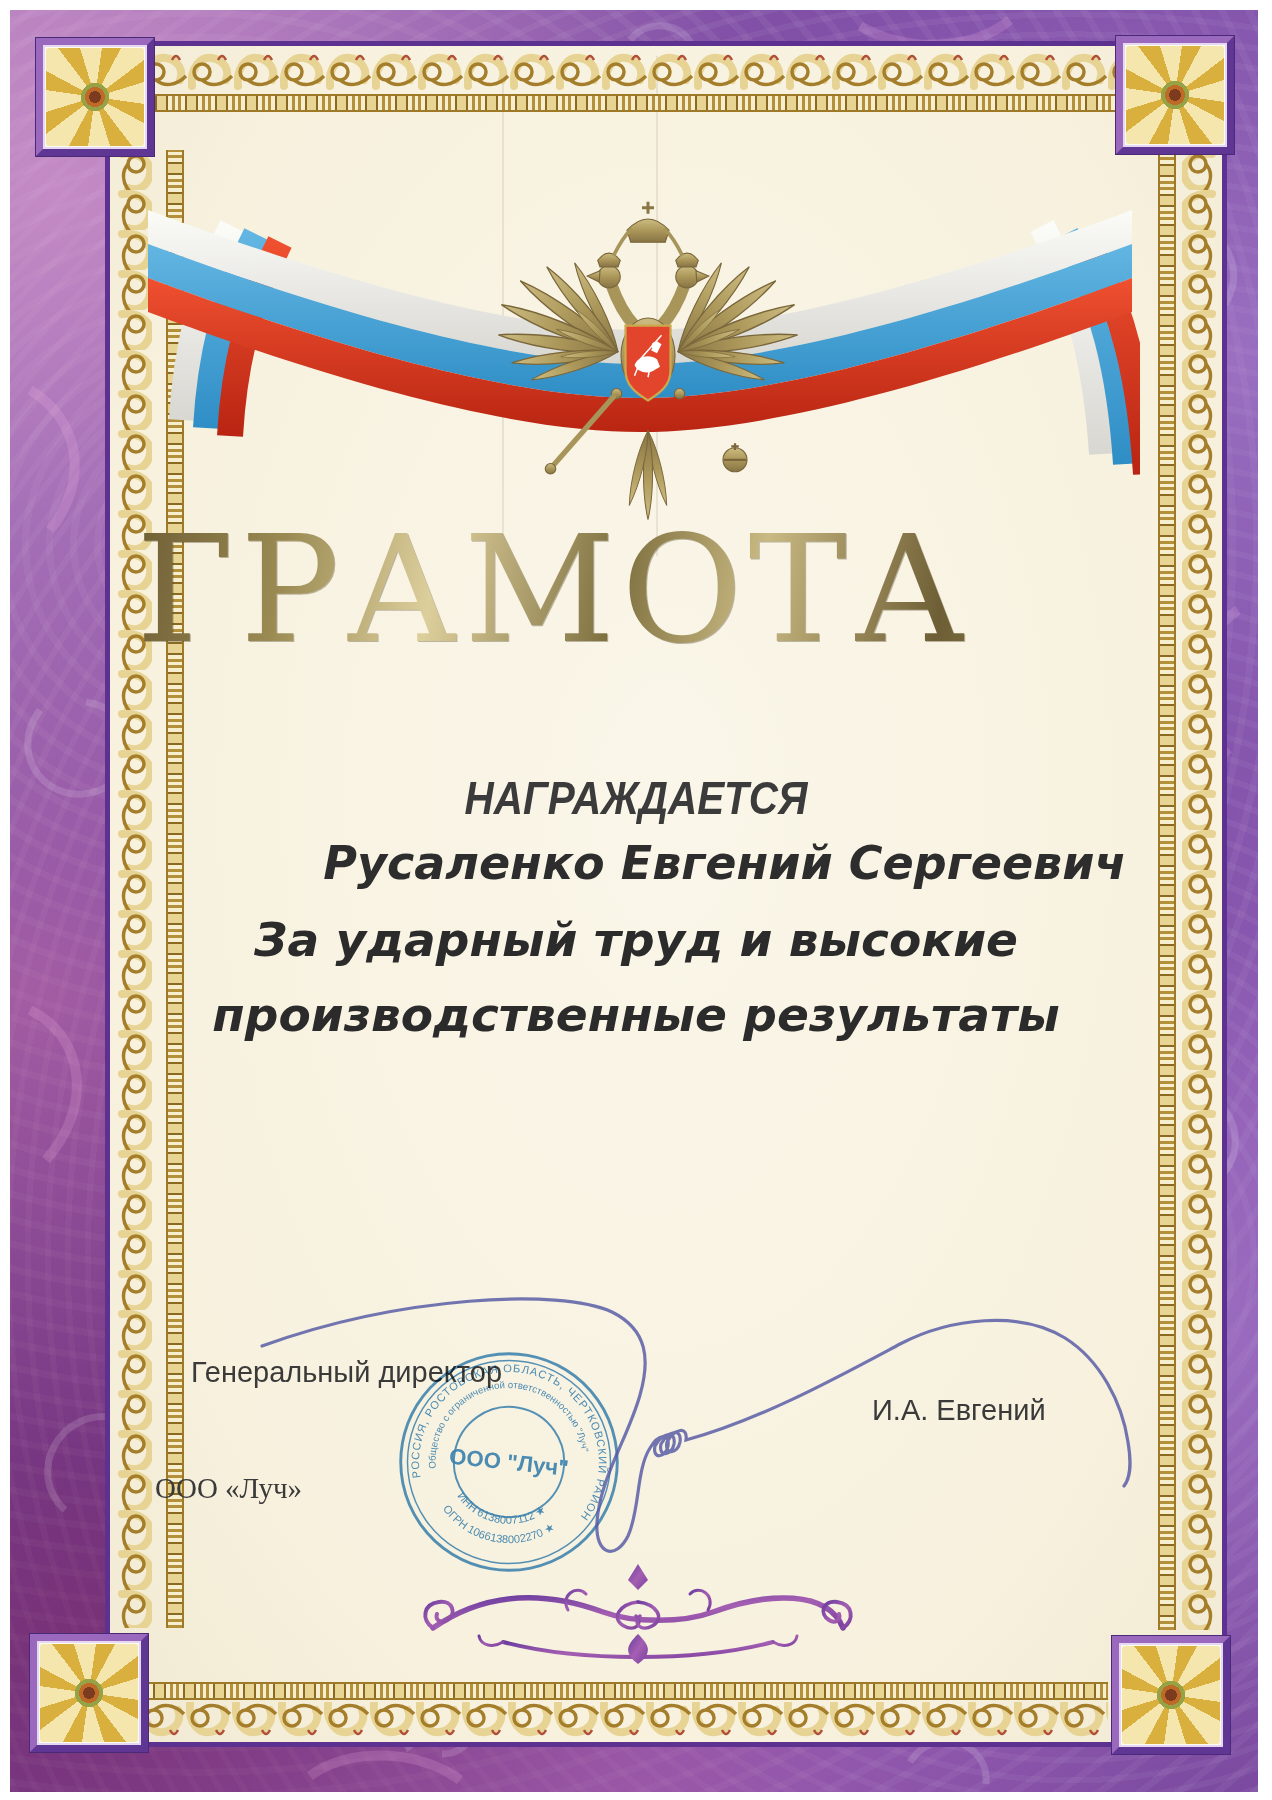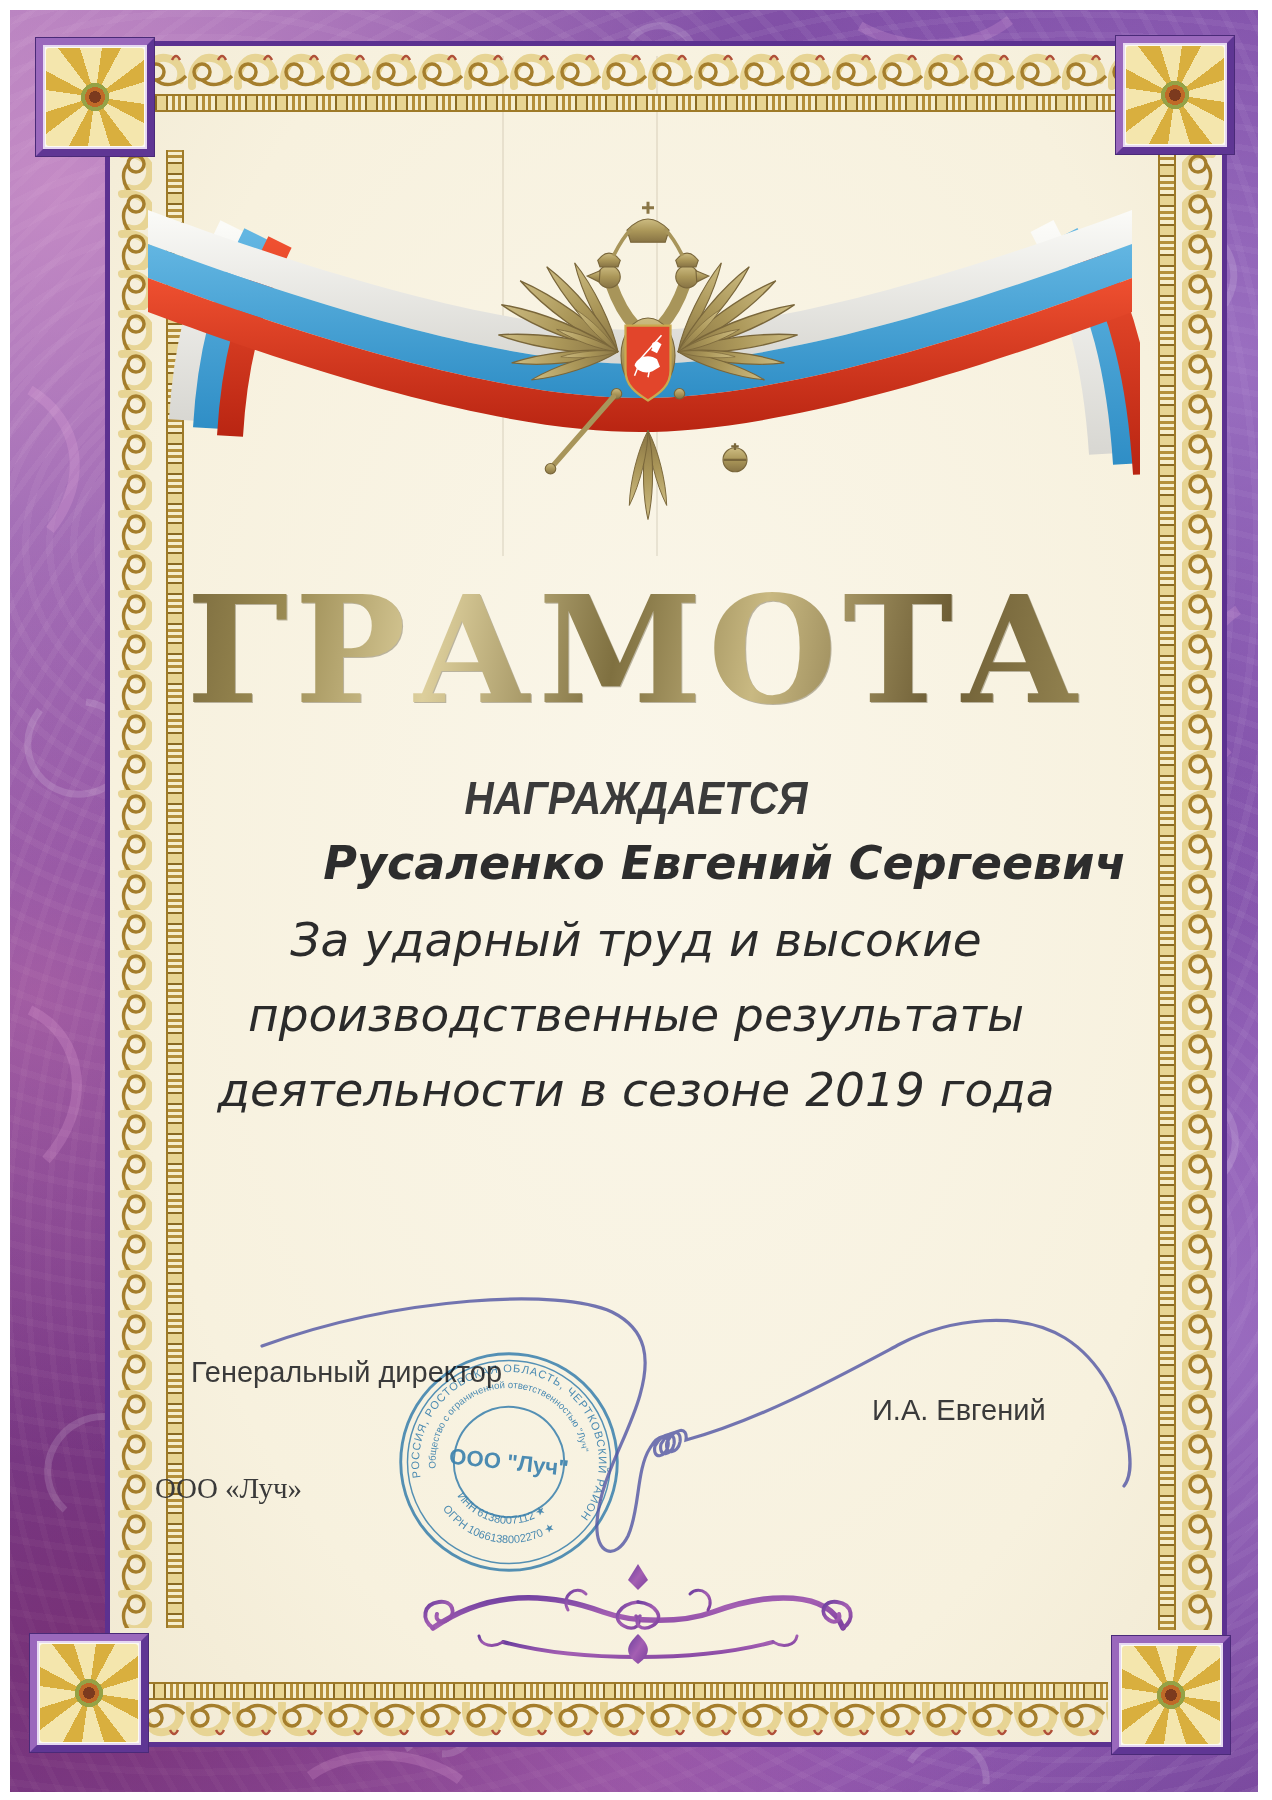--- a/index.html
+++ b/index.html
@@ -34,32 +34,32 @@
   
   .corner{position:absolute;width:104px;height:104px;background:#fcfbf2;
     border:7px solid;border-color:#9a68bc #5f3694 #5f3694 #9a68bc;
     box-shadow:0 0 0 1px #4a2a78, inset 0 0 0 2px #e6d8f2;}
   .corner i{position:absolute;inset:3px;display:block;
     background:
       radial-gradient(circle at 50% 50%, #7c3a1e 0 6px, #c06a28 6px 10px, #95a246 10px 14px, rgba(0,0,0,0) 14px),
       repeating-conic-gradient(from 8deg, #d9af3e 0 20deg, #f4e6ad 20deg 45deg);
     border-radius:3px;}
   
-  .title{position:absolute;left:136px;width:1000px;top:576px;text-align:center;
-    font-family:"DejaVu Serif","Liberation Serif",serif;font-weight:bold;font-size:148px;line-height:1;
+  .title{position:absolute;left:136px;width:1000px;top:516px;text-align:left;
+    font-family:"DejaVu Serif","Liberation Serif",serif;font-weight:normal;font-size:148px;line-height:1;
     letter-spacing:6px;
     background:linear-gradient(100deg,#6e5e35 0%,#9a8a52 15%,#ddcf9c 30%,#7f7040 48%,#c9b982 62%,#6e5e35 80%,#a3935c 100%);
     -webkit-background-clip:text;background-clip:text;color:transparent;
     filter:drop-shadow(1px 1px 0 rgba(70,58,25,.35));}
   .award{position:absolute;left:136px;width:1000px;top:770px;text-align:center;color:#3b3b3b;
     font-style:italic;font-weight:bold;font-size:47px;transform:scaleX(.86);}
   .recipient{position:absolute;left:136px;width:990px;top:836px;text-align:right;color:#2d2d2d;
     font-family:"DejaVu Sans","Liberation Sans",sans-serif;font-style:italic;font-weight:bold;font-size:46px;}
   .reason{position:absolute;left:146px;width:980px;text-align:center;color:#2b2b2b;
-    font-family:"DejaVu Sans","Liberation Sans",sans-serif;font-style:italic;font-weight:normal;font-size:47px;}
+    font-family:"DejaVu Sans","Liberation Sans",sans-serif;font-style:italic;font-weight:bold;font-size:47px;}
   .sigline{position:absolute;color:#3a3a3a;font-size:29px;}
   
   .stamp{position:absolute;left:393px;top:1346px;width:232px;height:232px;transform:rotate(10deg);
     opacity:.92;mix-blend-mode:multiply;}
   .sigsvg{position:absolute;left:0;top:0;pointer-events:none;}
 </style>
 </head>
 <body>
 
 <div class="page">
@@ -233,21 +233,20 @@
       </g>
       <path d="M298,218 L266,254 M266,262 l-4,10 M282,264 l-2,10" fill="none" stroke="#ffffff" stroke-width="2"></path>
     </g>
   </svg>
 
   <div class="title">ГРАМОТА</div>
   <div class="award">НАГРАЖДАЕТСЯ</div>
   <div class="recipient">Русаленко Евгений Сергеевич</div>
   <div class="reason" style="top:912px">За ударный труд и высокие</div>
   <div class="reason" style="top:987px">производственные результаты</div>
-  <div class="reason" style="top:1062px">деятельности в сезоне 2019 года</div>
 
   <div class="sigline" style="left:155px;top:1356px;margin-left:36px;">Генеральный директор</div>
   <div class="sigline" style="left:155px;top:1472px;font-family:Liberation Serif, serif;">ООО «Луч»</div>
   <div class="sigline" style="left:872px;top:1394px;">И.А. Евгений</div>
 
   <svg class="stamp" viewBox="0 0 240 240" xmlns:xlink="http://www.w3.org/1999/xlink">
     <g stroke="#2e7fc0" fill="none" opacity=".88">
       <circle cx="120" cy="120" r="112" stroke-width="3"></circle>
       <circle cx="120" cy="120" r="105" stroke-width="1.5"></circle>
       <circle cx="120" cy="120" r="57" stroke-width="2"></circle>

